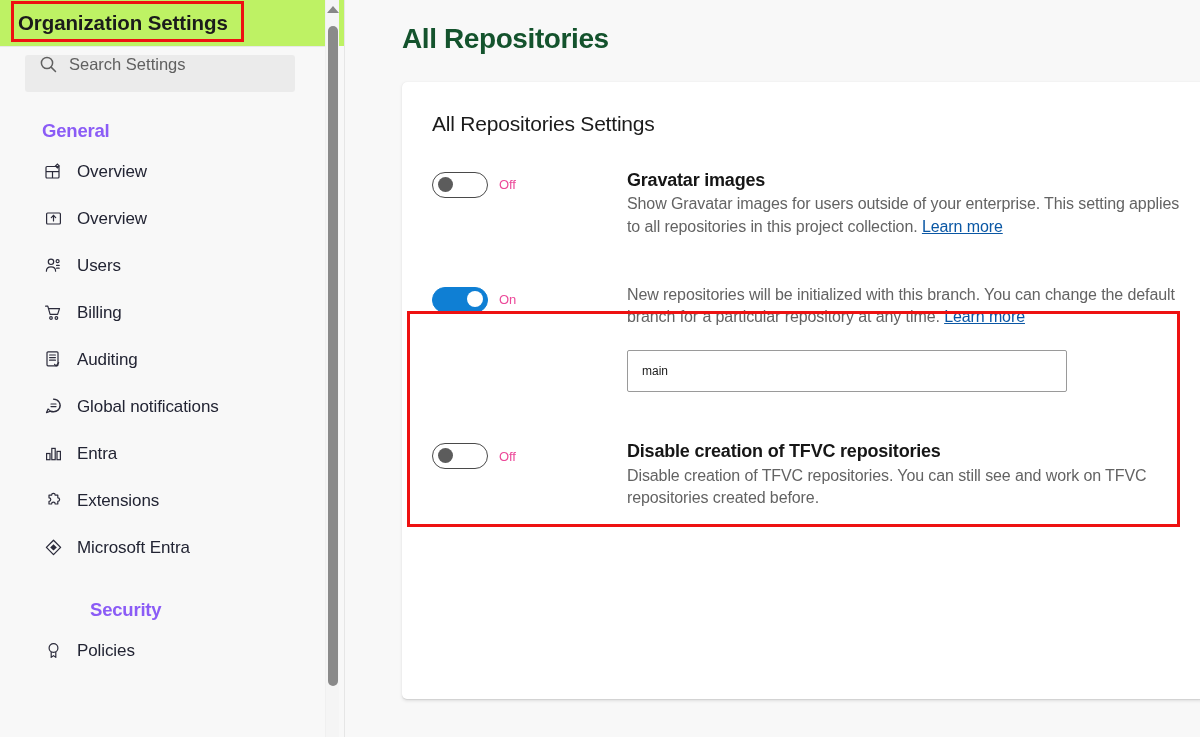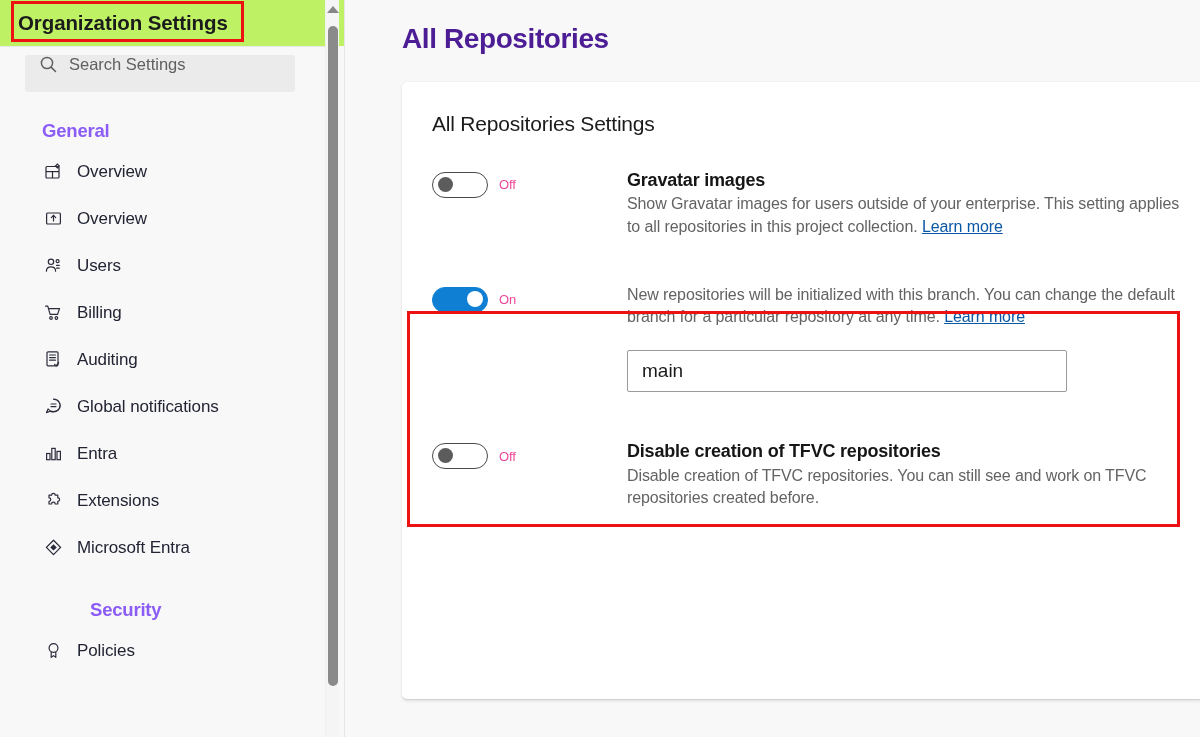--- a/index.html
+++ b/index.html
@@ -140,21 +140,21 @@
     height: 737px;
     background: #f8f8f8;
     position: relative;
     overflow: hidden;
   }
   .main-inner { padding: 24px 20px 0 57px; }
 
   .page-title {
     font-size: 28px;
     font-weight: bold;
-    color: #4c1d95;
+    color: #14532d;
     letter-spacing: -0.4px;
     margin: 0 0 27px 0;
     line-height: 1.1;
   }
 
   .card {
     background: #ffffff;
     border-radius: 5px;
     box-shadow: 0 1.6px 3.6px rgba(0,0,0,0.10), 0 0.3px 0.9px rgba(0,0,0,0.08);
     width: 803px;
@@ -246,21 +246,21 @@
     cursor: pointer;
   }
 
   .branch-input-wrap { padding-left: 225px; margin-top: 21px; }
   .branch-input {
     width: 440px;
     height: 42px;
     border: 1px solid #9a9a9a;
     border-radius: 2px;
     background: #ffffff;
-    font-size: 19px;
+    font-size: 12px;
     color: #1b1b1b;
     padding: 0 14px;
     font-family: "Liberation Sans", sans-serif;
     outline: none;
   }
 
   
   .hl {
     position: absolute;
     border: 3px solid #ee1111;

